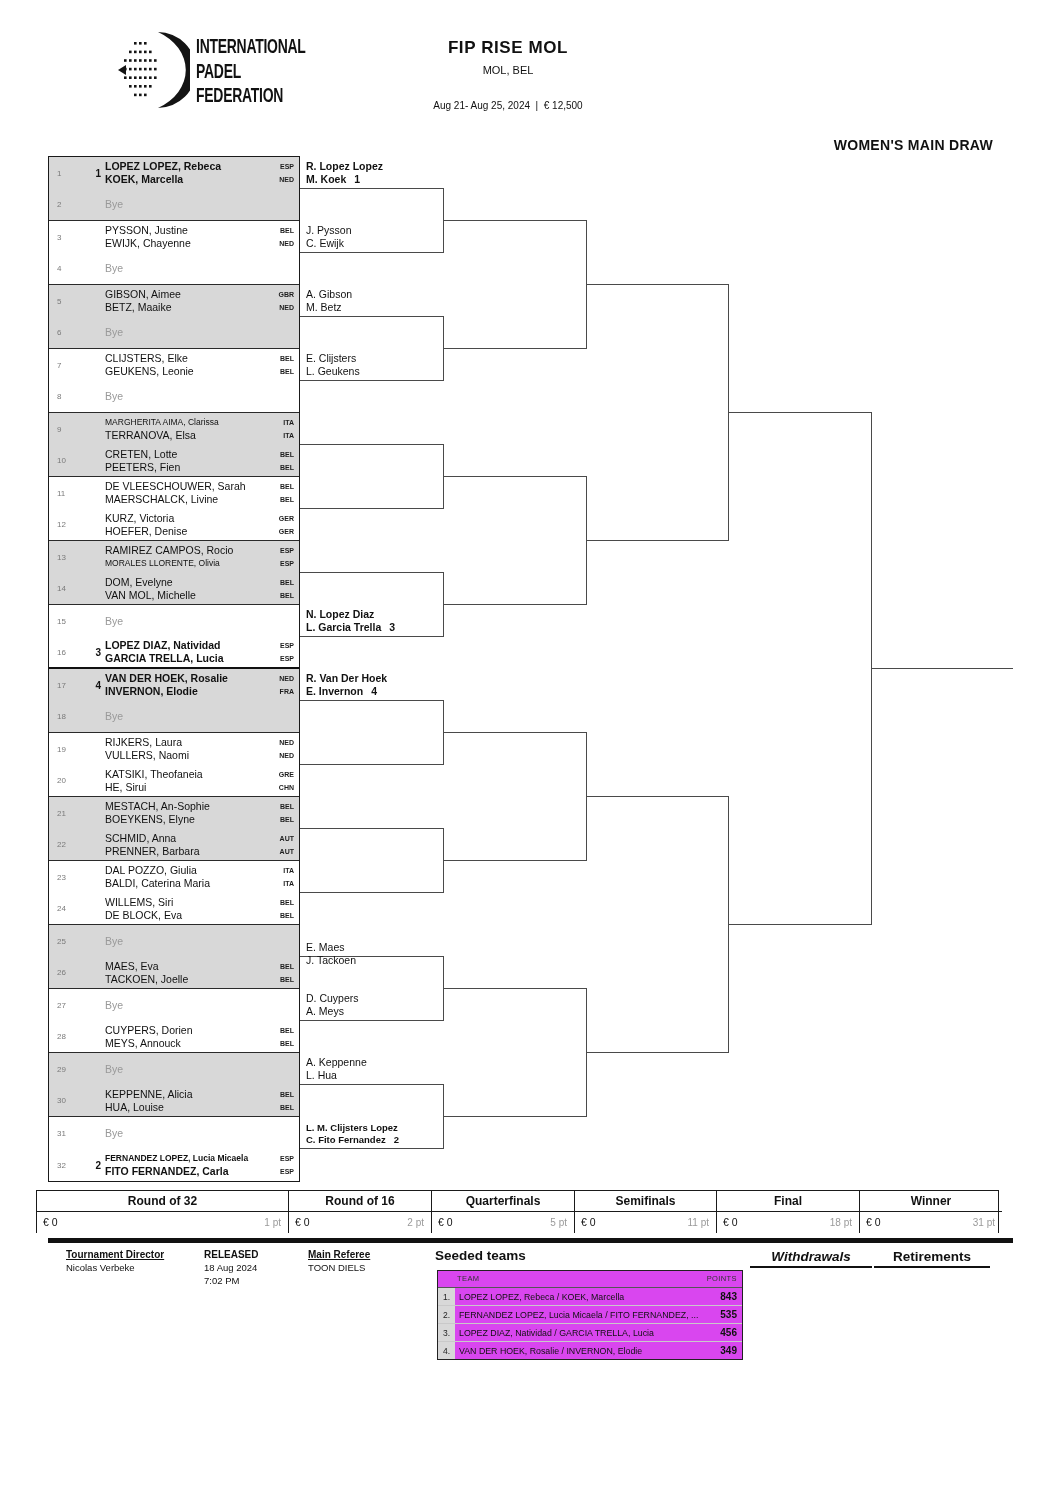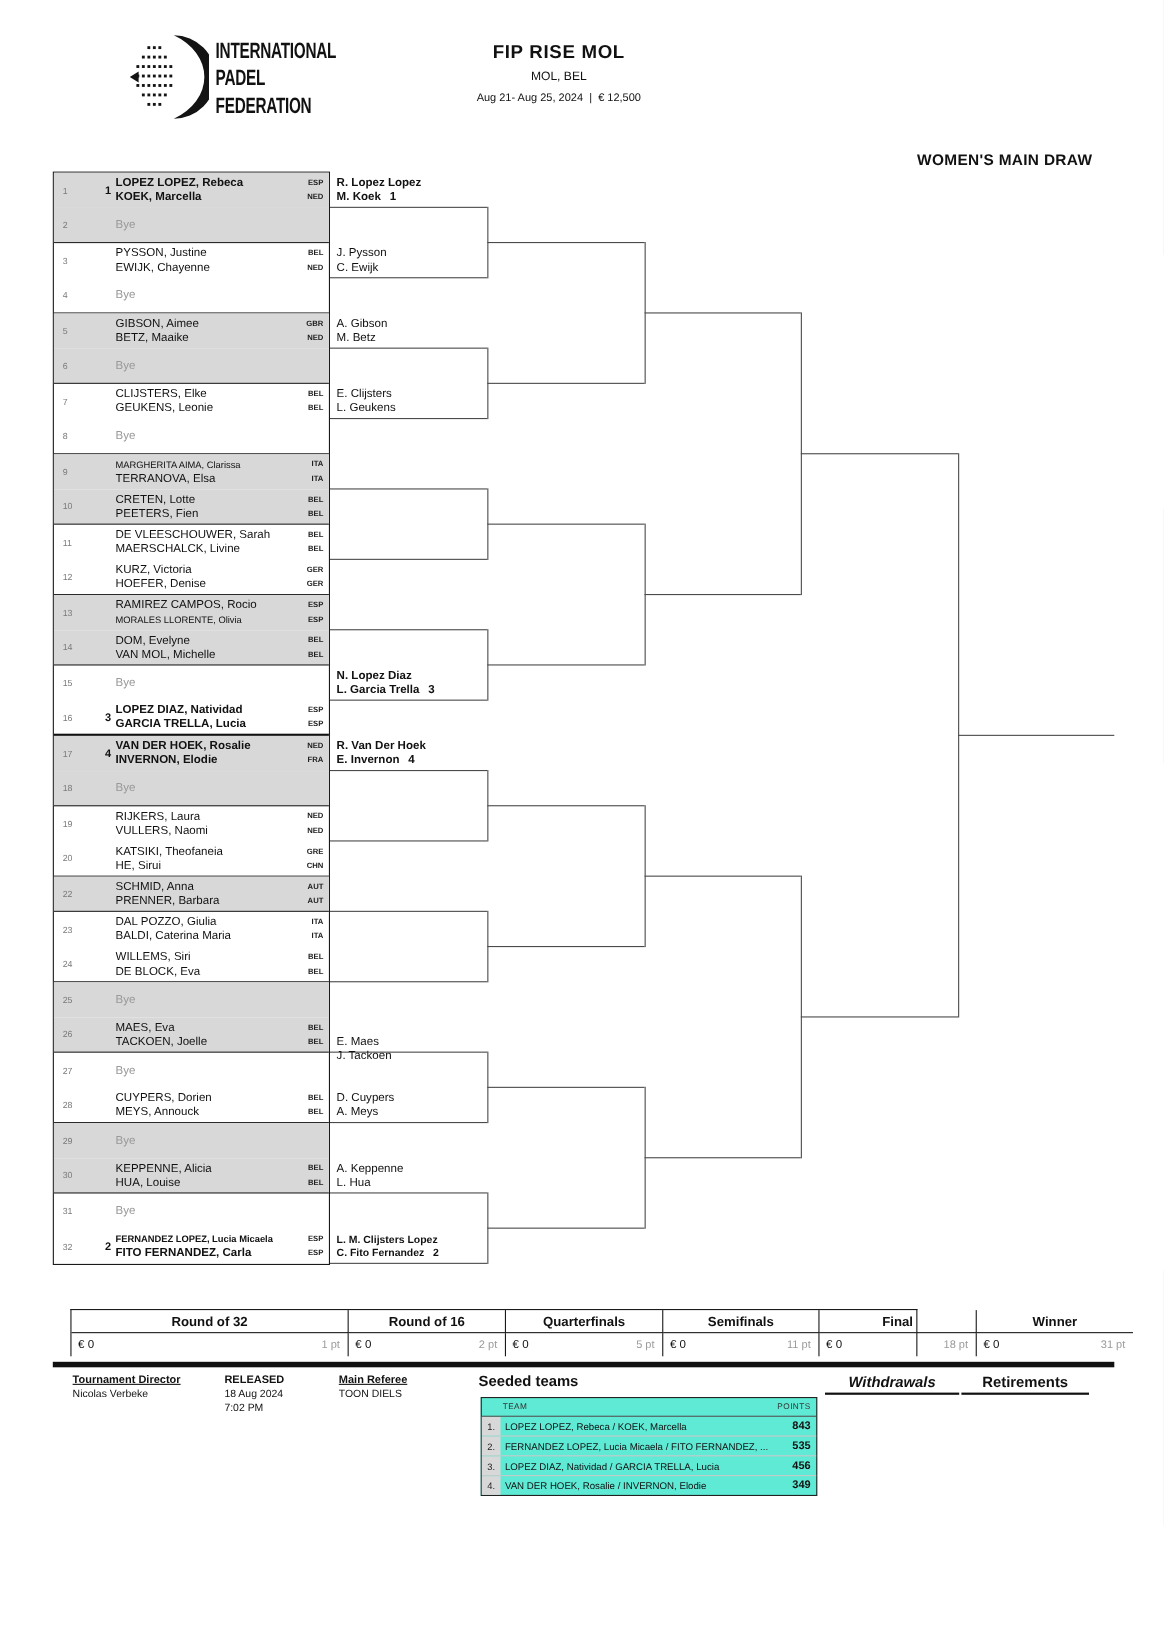--- a/index.html
+++ b/index.html
@@ -7,21 +7,21 @@
         font-family:"Liberation Sans",sans-serif;color:#111;overflow:hidden;}
 
   
   .logo{position:absolute;left:118px;top:28px;display:flex;align-items:flex-start;}
   .logo svg{display:block;}
   .logo-text{margin-left:6px;margin-top:6px;font-weight:bold;font-size:17px;line-height:21px;
              letter-spacing:-0.3px;transform:scale(0.82,1.18);transform-origin:top left;white-space:nowrap;}
   .title-block{position:absolute;left:358px;top:38px;width:300px;text-align:center;}
   .t1{font-size:17px;font-weight:bold;letter-spacing:0.6px;}
   .t2{font-size:11px;margin-top:6px;}
-  .t3{font-size:10px;margin-top:8px;white-space:pre;}
+  .t3{font-size:10px;margin-top:24px;white-space:pre;}
   .draw-title{position:absolute;top:137px;right:65px;font-size:14px;font-weight:bold;letter-spacing:0.3px;}
 
   
   .r32{position:absolute;left:48px;top:156px;width:252px;box-sizing:border-box;
        border:1.5px solid #1a1a1a;}
   .slot{height:32px;box-sizing:border-box;display:flex;align-items:center;}
   .slot.shaded{background:#d8d8d8;}
   .slot.match-end{border-bottom:1px solid #2a2a2a;}
   .slot.half-end{border-bottom:2px solid #111;}
   .slot .num{width:30px;padding-left:8px;font-size:8px;color:#7a7a7a;flex:none;}
@@ -36,40 +36,40 @@
   
   .bl{position:absolute;background:#4a4a4a;}
 
   
   .r16lab{position:absolute;left:306px;font-size:10.5px;line-height:13px;white-space:nowrap;}
   .r16lab.bold{font-weight:bold;}
   .r16lab.small{font-size:9.5px;line-height:12px;}
   .r16lab .sd{margin-left:8px;}
 
   
-  .rounds{position:absolute;left:64px;top:1190px;width:770px;height:43px;box-sizing:border-box;
+  .rounds{position:absolute;left:36px;top:1190px;width:963px;height:43px;box-sizing:border-box;
           border:1px solid #1a1a1a;border-bottom:none;text-decoration:underline;}
   .rh-cell{position:absolute;top:0;height:21px;box-sizing:border-box;border-bottom:1px solid #1a1a1a;
            font-weight:bold;font-size:12px;text-align:center;line-height:21px;}
   .rv-cell{position:absolute;top:21px;height:21px;box-sizing:border-box;}
   .cell-sep{border-right:1px solid #1a1a1a;}
   .rv-cell .prize{position:absolute;left:6px;top:0;font-size:10.5px;line-height:21px;}
   .rv-cell .pts{position:absolute;right:7px;top:0;font-size:10px;line-height:21px;color:#9a9a9a;}
   .thickbar{position:absolute;left:48px;top:1238px;width:965px;height:5px;background:#111;}
 
   
   .off{position:absolute;top:1249px;text-align:left;font-size:9.5px;}
   .off-label{font-weight:bold;font-size:10px;}
   .off-label.u{text-decoration:underline;}
   .off-val{margin-top:2px;}
 
   
   .seeded-title{position:absolute;left:435px;top:1248px;font-size:13.5px;font-weight:bold;}
   .seeded-table{position:absolute;left:437px;top:1270px;width:306px;box-sizing:border-box;
-                border:1.5px solid #222;background:#5eead4;}
+                border:1.5px solid #222;background:#d946ef;}
   .st-header{position:relative;height:16px;border-bottom:1px solid #555;font-size:7.5px;
              color:#333;letter-spacing:0.4px;}
   .st-header .h-team{position:absolute;left:19px;line-height:16px;}
   .st-header .h-pts{position:absolute;right:5px;line-height:16px;}
   .st-row{height:17px;display:flex;align-items:stretch;border-top:1px solid #c9c9c9;}
   .st-row:first-child{border-top:none;}
   .st-num{width:17px;background:#d8d8d8;font-size:8.5px;display:flex;align-items:center;
           justify-content:center;flex:none;color:#222;}
   .st-team{flex:1;font-size:8.8px;padding-left:4px;display:flex;align-items:center;
            white-space:nowrap;overflow:hidden;}
@@ -333,20 +333,32 @@
       <div class="slot match-end">
         <span class="num">20</span>
         <span class="seed"></span>
         <div class="names">
           <div>KATSIKI, Theofaneia</div>
           <div>HE, Sirui</div>
         </div>
         <div class="ctry">
           <div>GRE</div>
           <div>CHN</div>
+        </div>
+      </div>
+      <div class="slot shaded">
+        <span class="num">21</span>
+        <span class="seed"></span>
+        <div class="names">
+          <div>MESTACH, An-Sophie</div>
+          <div>BOEYKENS, Elyne</div>
+        </div>
+        <div class="ctry">
+          <div>BEL</div>
+          <div>BEL</div>
         </div>
       </div>
       <div class="slot shaded match-end">
         <span class="num">22</span>
         <span class="seed"></span>
         <div class="names">
           <div>SCHMID, Anna</div>
           <div>PRENNER, Barbara</div>
         </div>
         <div class="ctry">

